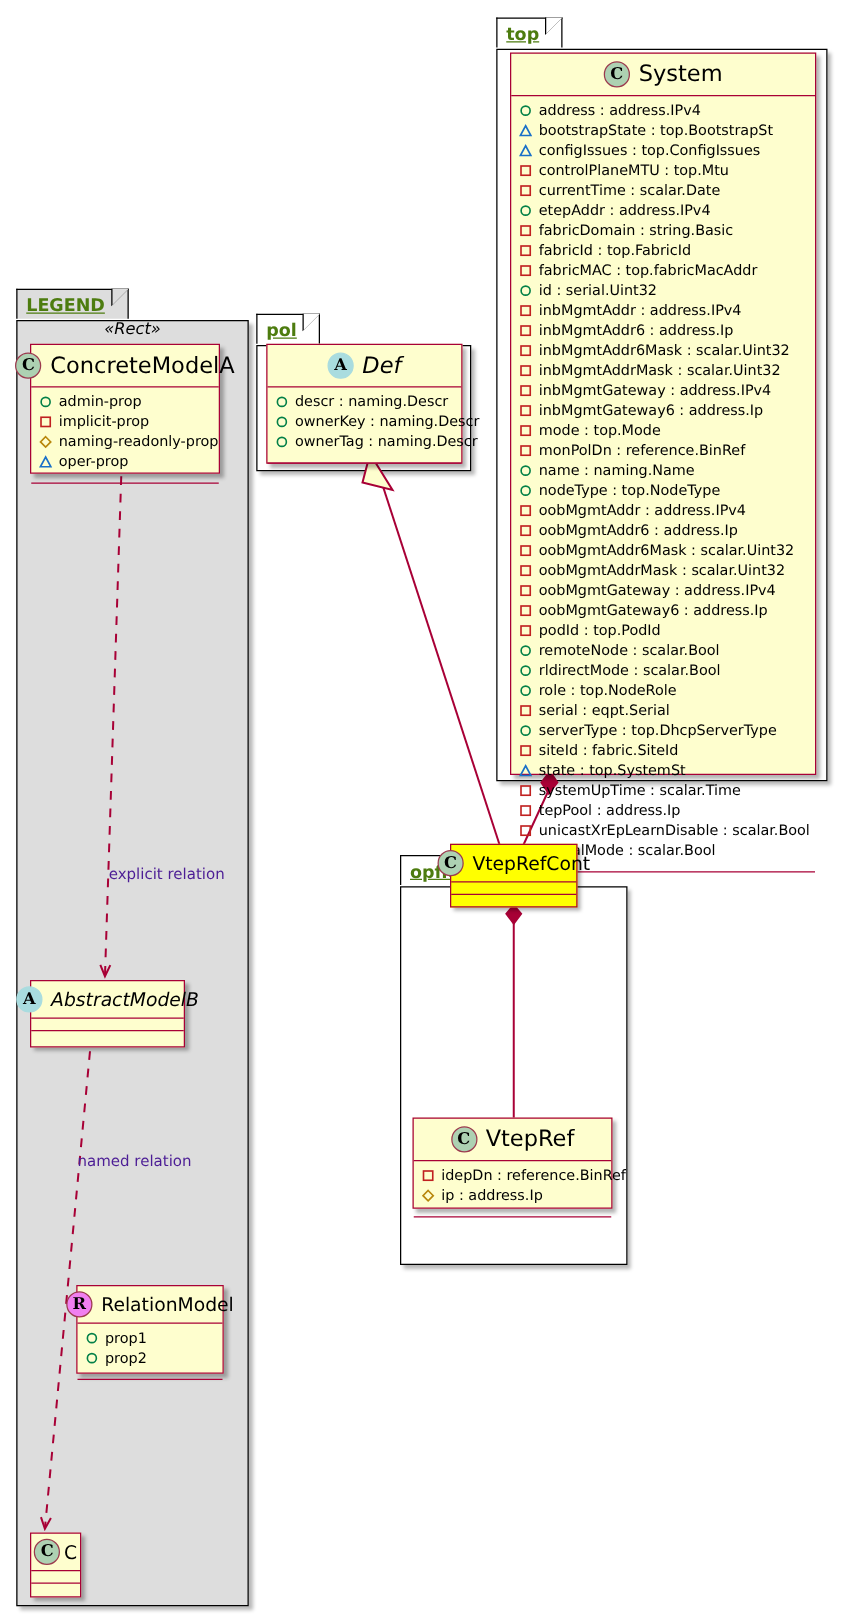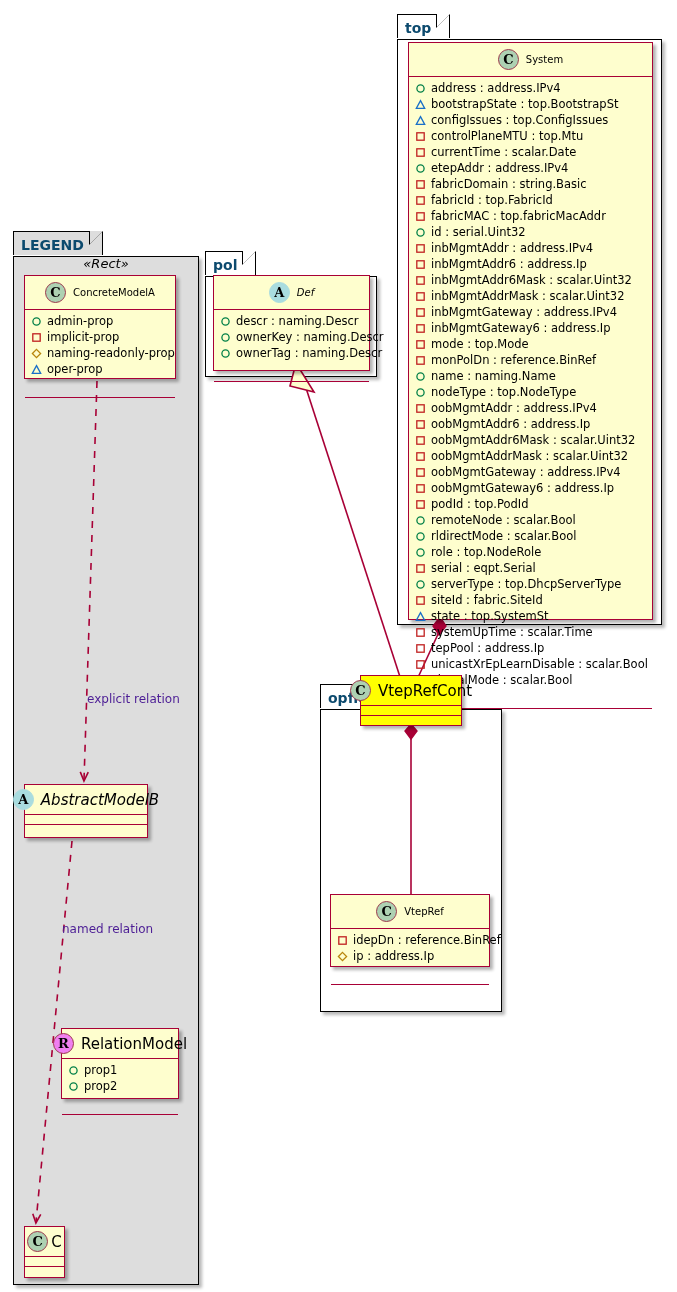--- a/index.html
+++ b/index.html
@@ -9,22 +9,22 @@
     -webkit-font-smoothing:antialiased;
   }
   .layer{position:absolute;left:0;top:0;width:677px;height:1292px;}
   svg.edges{position:absolute;left:0;top:0;width:677px;height:1292px;pointer-events:none;}
 
   
   .pkg{position:absolute;box-sizing:border-box;}
   .pkg .tab{
     position:absolute;left:0;top:0;height:24px;box-sizing:border-box;
     border:1.5px solid #000;border-bottom:none;background:#fff;
-    font-weight:bold;font-size:14px;color:#0c4a6e;
-    padding:2px 18px 0 7px;line-height:22px;white-space:nowrap;
+    font-weight:bold;font-size:14px;color:#4d7c0f;
+    padding:2px 18px 0 7px;line-height:22px;white-space:nowrap;text-decoration:underline;
   }
   .pkg .tab:after{
     content:"";position:absolute;right:-1px;top:-1px;width:0;height:0;
     border-left:13px solid #fff;border-bottom:13px solid transparent;
   }
   .pkg .tab:before{
     content:"";position:absolute;right:-1px;top:-1px;width:0;height:0;
     border-left:14px solid #000;border-bottom:14px solid transparent;
   }
   .pkg .body{
@@ -41,21 +41,21 @@
     position:absolute;box-sizing:border-box;
     border:1.5px solid #A80036;background:#FEFECE;
     box-shadow:3px 3px 3px rgba(0,0,0,.30);
   }
   .cls .hdr{
     display:flex;align-items:center;justify-content:center;gap:7px;
     padding:6px 10px;border-bottom:1.5px solid #A80036;
     font-size:13px;color:#000;white-space:nowrap;
   }
   .cls .attrs{
-    border-bottom:1.5px solid #A80036;padding:3px 6px 20px 6px;
+    border-bottom:1.5px solid #A80036;padding:3px 6px 9px 6px;
   }
   .cls .foot{height:9px;}
   .cls.empty .attrs{height:9px;padding:0;}
 
   .cls.hl{background:#FFFF00;border-color:#A80036;}
   .cls.hl .hdr{border-bottom-color:#A80036;}
   .cls.hl .attrs{border-bottom-color:#A80036;}
 
   .stereo{
     position:absolute;left:0;right:0;top:0;text-align:center;
@@ -66,21 +66,21 @@
   .badge{
     width:19px;height:19px;border-radius:50%;flex:0 0 19px;
     display:flex;align-items:center;justify-content:center;
     font-weight:bold;font-size:13px;font-family:"DejaVu Serif","Liberation Serif",serif;
     line-height:1;
   }
   .badge.c{background:#ADD1B2;border:1.5px solid #A9DCDF;color:#000;}
   .badge.a{background:#A9DCDF;border:1.5px solid #A9DCDF;color:#000;}
   .badge.r{background:#F07FF0;border:1.5px solid #6A3E6A;color:#000;}
   .badge.c,.badge.r{border-color:#9B3A4E;}
-  .name{font-size:10px;color:#000;}
+  .name{font-size:18px;color:#000;}
   .name.ital{font-style:italic;}
   .name.small{font-size:15px;}
 
   
   .attr{display:flex;align-items:center;gap:5px;height:16px;font-size:11.5px;color:#000;white-space:nowrap;}
   .gl{flex:0 0 11px;width:11px;height:11px;position:relative;}
   .gl svg{position:absolute;left:0;top:0;}
 
   .edgelabel{
     position:absolute;font-size:12px;color:#4c1d95;white-space:nowrap;

